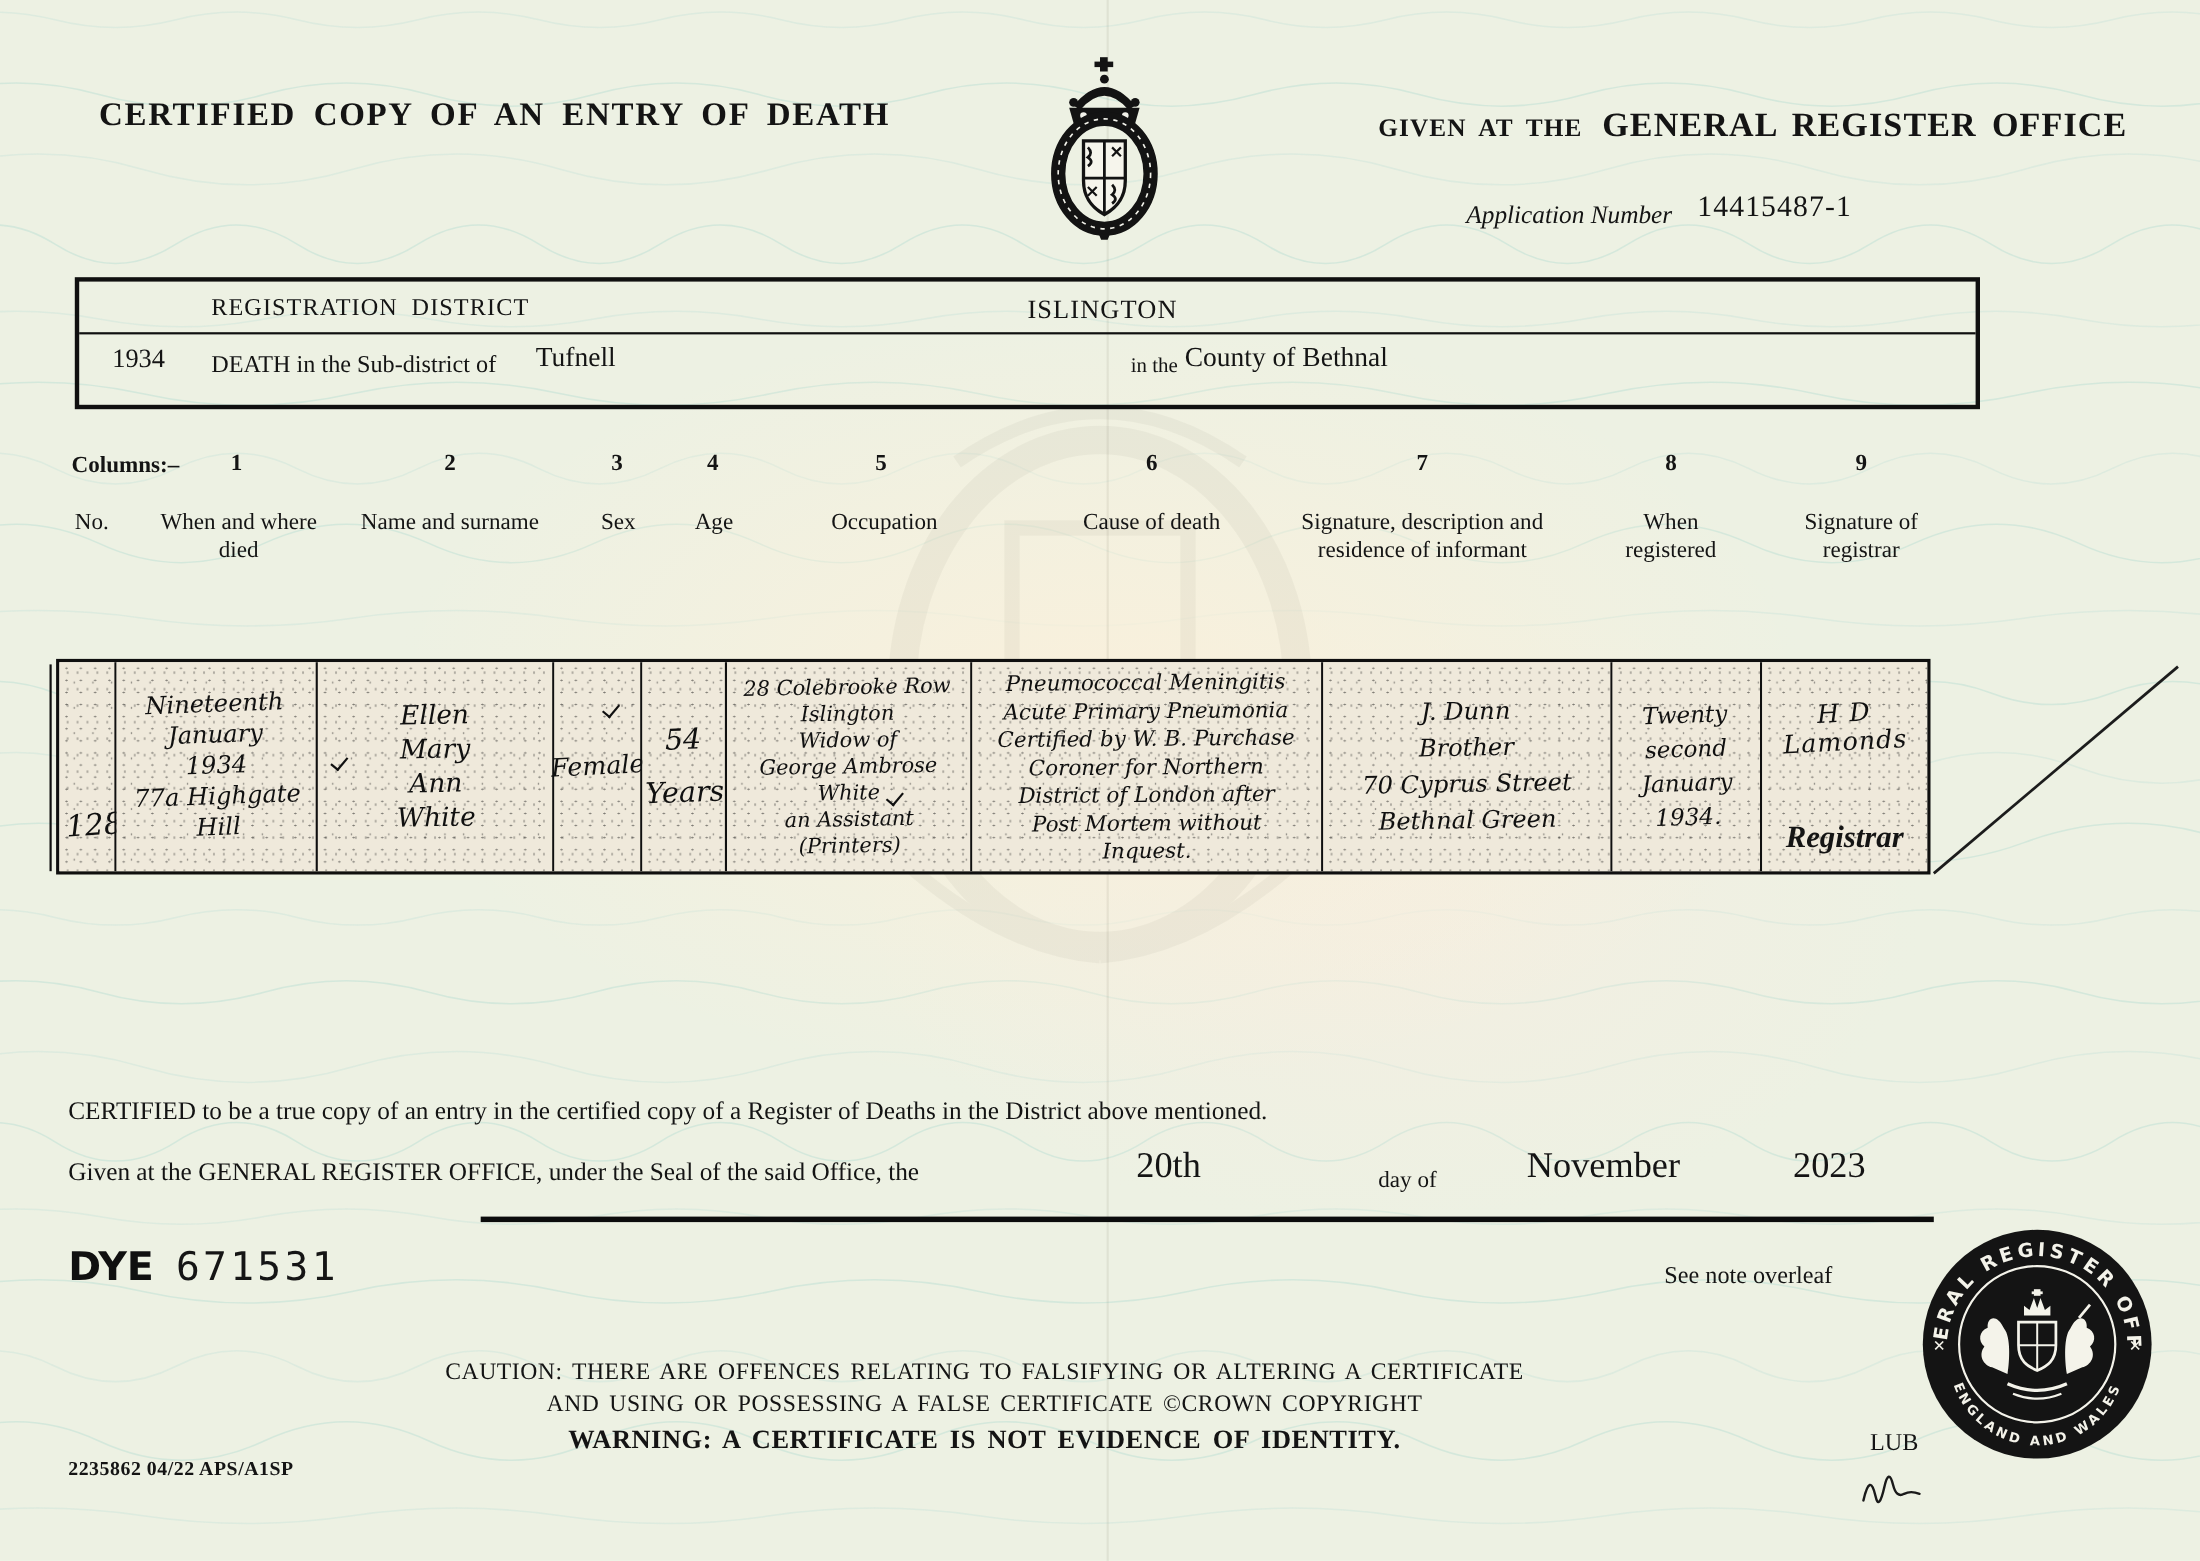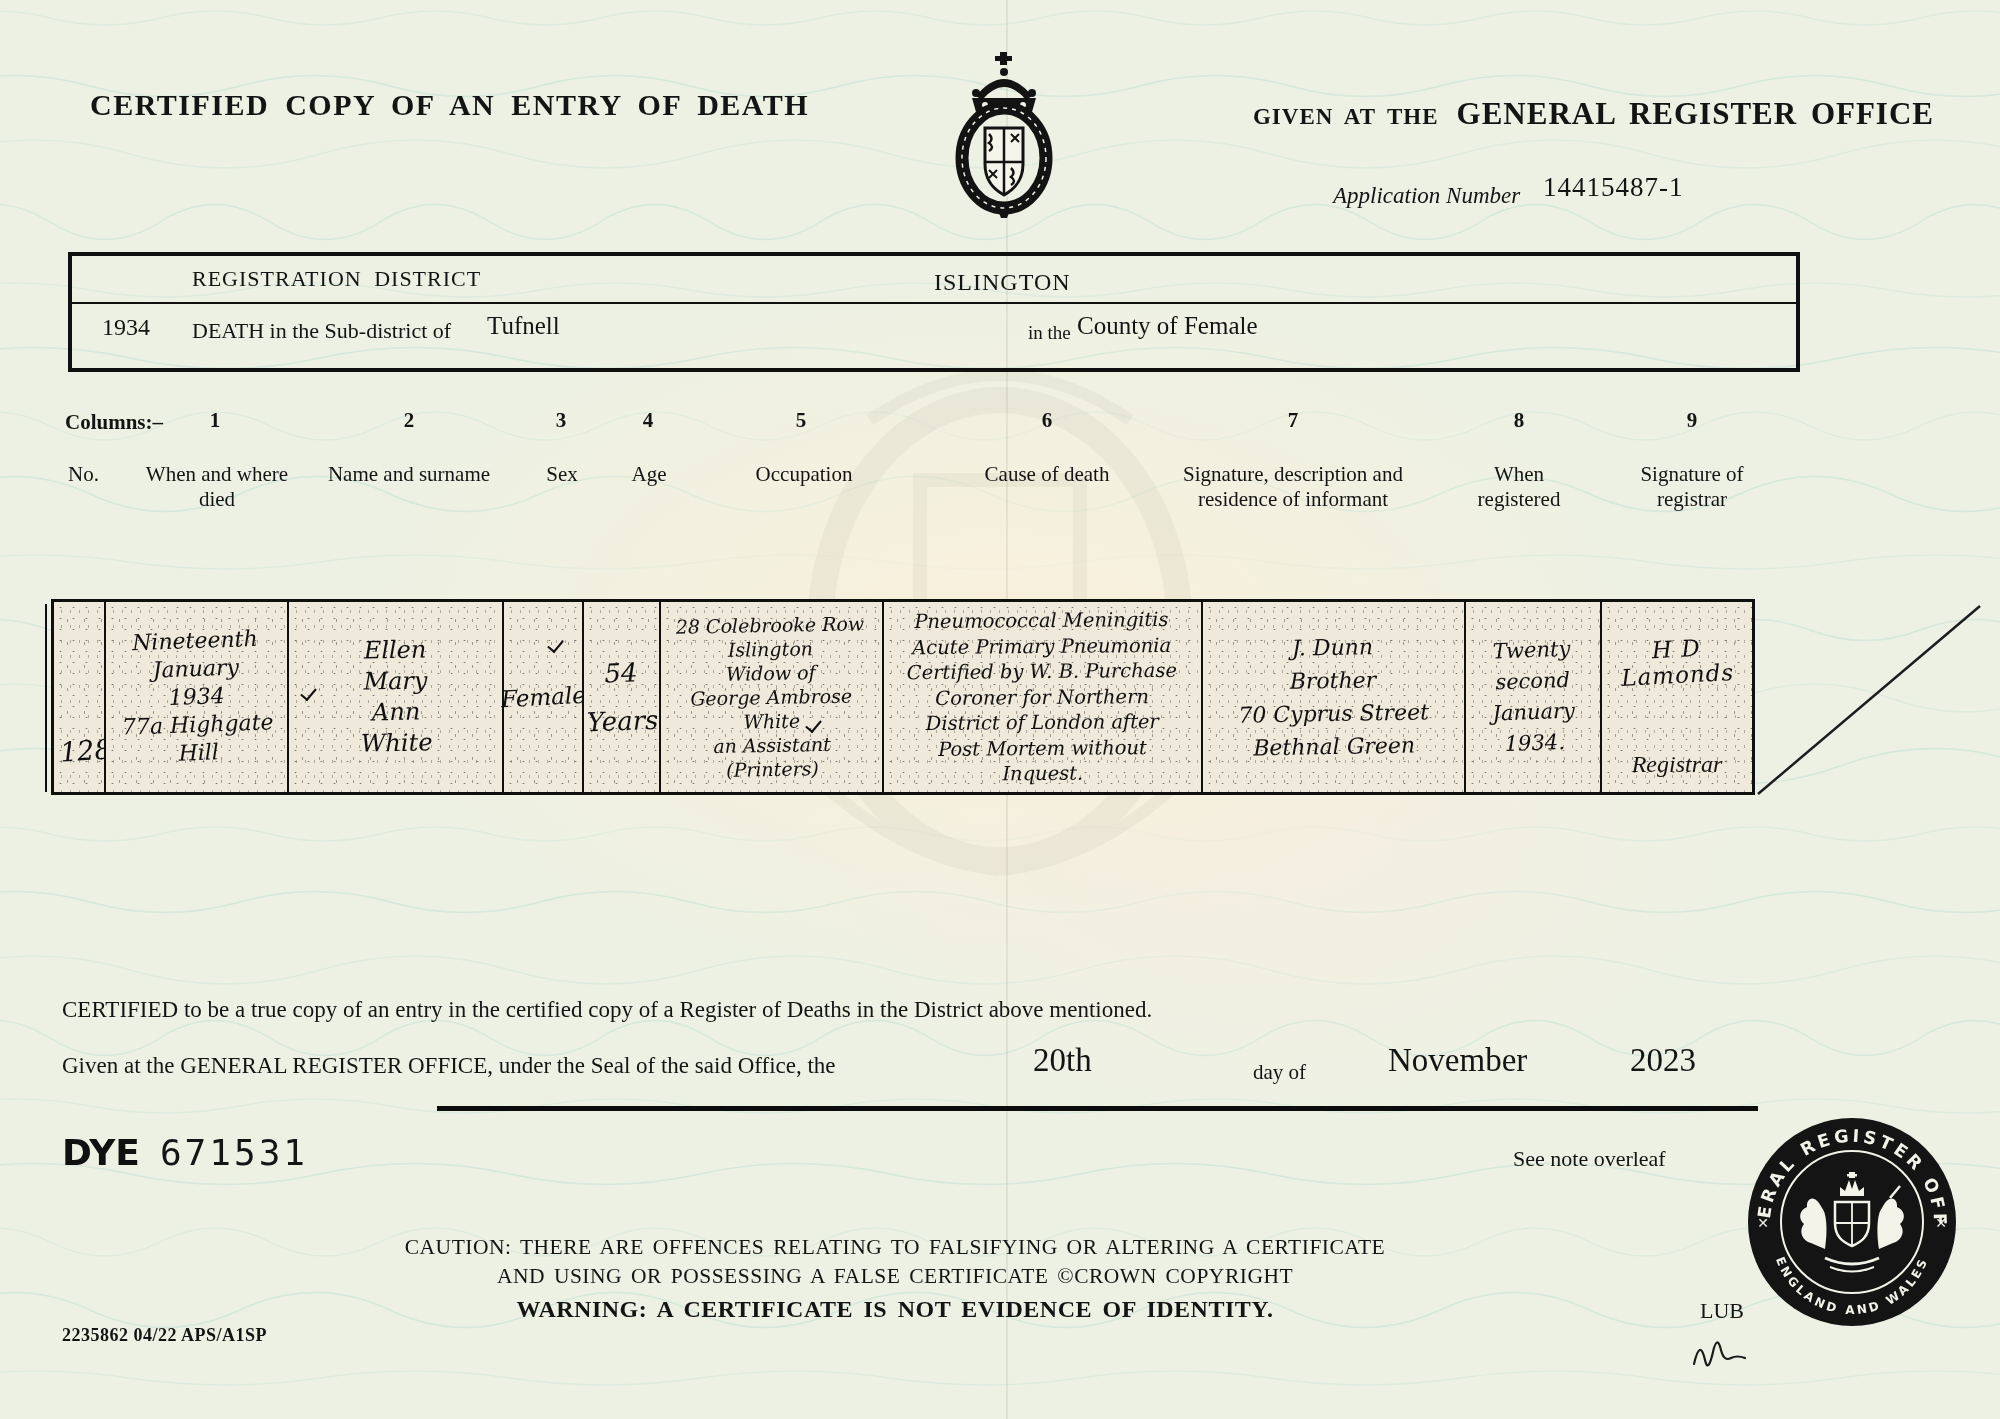--- a/index.html
+++ b/index.html
@@ -39,21 +39,21 @@
   .h-no{font-size:27px;transform:rotate(-4deg);}
   .h-when{font-size:22px;line-height:28px;transform:rotate(-2deg);}
   .h-name{font-size:24px;line-height:31px;transform:rotate(-1deg);}
   .h-sex{font-size:23px;transform:rotate(-3deg);}
   .h-age{font-size:26px;line-height:48px;transform:rotate(-2deg);}
   .h-occ{font-size:19px;line-height:24px;transform:rotate(-1deg);}
   .h-cause{font-size:19.5px;line-height:25.5px;transform:rotate(-0.5deg);}
   .h-inf{font-size:22px;line-height:33px;transform:rotate(-1deg);}
   .h-reg{font-size:21px;line-height:31px;transform:rotate(-2deg);}
   .h-sig{font-size:23px;transform:rotate(-3deg);letter-spacing:1px;}
-  .registrar-printed{font-size:24px;font-style:italic;font-family:"Liberation Serif",serif;font-weight:400;color:#141414;}
+  .registrar-printed{font-size:28px;font-style:italic;font-family:"Liberation Serif",serif;font-weight:700;color:#141414;}
   .check{width:13px;height:7px;border-left:2.5px solid #101010;border-bottom:2.5px solid #101010;transform:rotate(-50deg);position:absolute;}
   .cert-line{font-size:23px;}
   .fill-val{font-size:33px;}
   .rule{left:437px;top:1106px;width:1321px;height:5px;background:#0c0c0c;}
   .dye{font-family:"DejaVu Sans",sans-serif;font-size:36px;font-weight:700;color:#101010;text-align:center;}
   .dye-num{font-family:"DejaVu Sans Mono",monospace;font-size:36px;font-weight:500;letter-spacing:3px;margin-left:20px;}
   .caution{left:0;width:1790px;text-align:center;font-size:21.5px;letter-spacing:0.5px;word-spacing:3px;}
   .warning{font-weight:700;font-size:24px;letter-spacing:0.5px;word-spacing:4px;}
   .formno{font-size:18px;font-weight:700;letter-spacing:0.5px;}
   .lub{font-size:22px;}
@@ -133,21 +133,21 @@
   <div class="abs serif appnum-val" style="left:1543px;top:172px;">14415487-1</div>
 
   <div class="abs regbox">
     <div class="divider"></div>
     <div class="abs serif" style="left:120px;top:10px;font-size:22px;letter-spacing:1px;word-spacing:6px;">REGISTRATION DISTRICT</div>
     <div class="abs serif" style="left:862px;top:13px;font-size:24px;letter-spacing:1px;">ISLINGTON</div>
     <div class="abs serif" style="left:30px;top:58px;font-size:24px;">1934</div>
     <div class="abs serif" style="left:120px;top:62px;font-size:22px;">DEATH in the Sub-district of</div>
     <div class="abs serif" style="left:415px;top:56px;font-size:25px;">Tufnell</div>
     <div class="abs serif" style="left:956px;top:66px;font-size:19px;">in the</div>
-    <div class="abs serif" style="left:1005px;top:56px;font-size:25px;">County of Female</div>
+    <div class="abs serif" style="left:1005px;top:56px;font-size:25px;">County of Bethnal</div>
   </div>
 
   <div class="abs serif colnum" style="left:65px;top:410px;">Columns:–</div>
   <div class="abs serif colnum ctr" style="left:215px;top:408px;">1</div>
   <div class="abs serif colnum ctr" style="left:409px;top:408px;">2</div>
   <div class="abs serif colnum ctr" style="left:561px;top:408px;">3</div>
   <div class="abs serif colnum ctr" style="left:648px;top:408px;">4</div>
   <div class="abs serif colnum ctr" style="left:801px;top:408px;">5</div>
   <div class="abs serif colnum ctr" style="left:1047px;top:408px;">6</div>
   <div class="abs serif colnum ctr" style="left:1293px;top:408px;">7</div>

